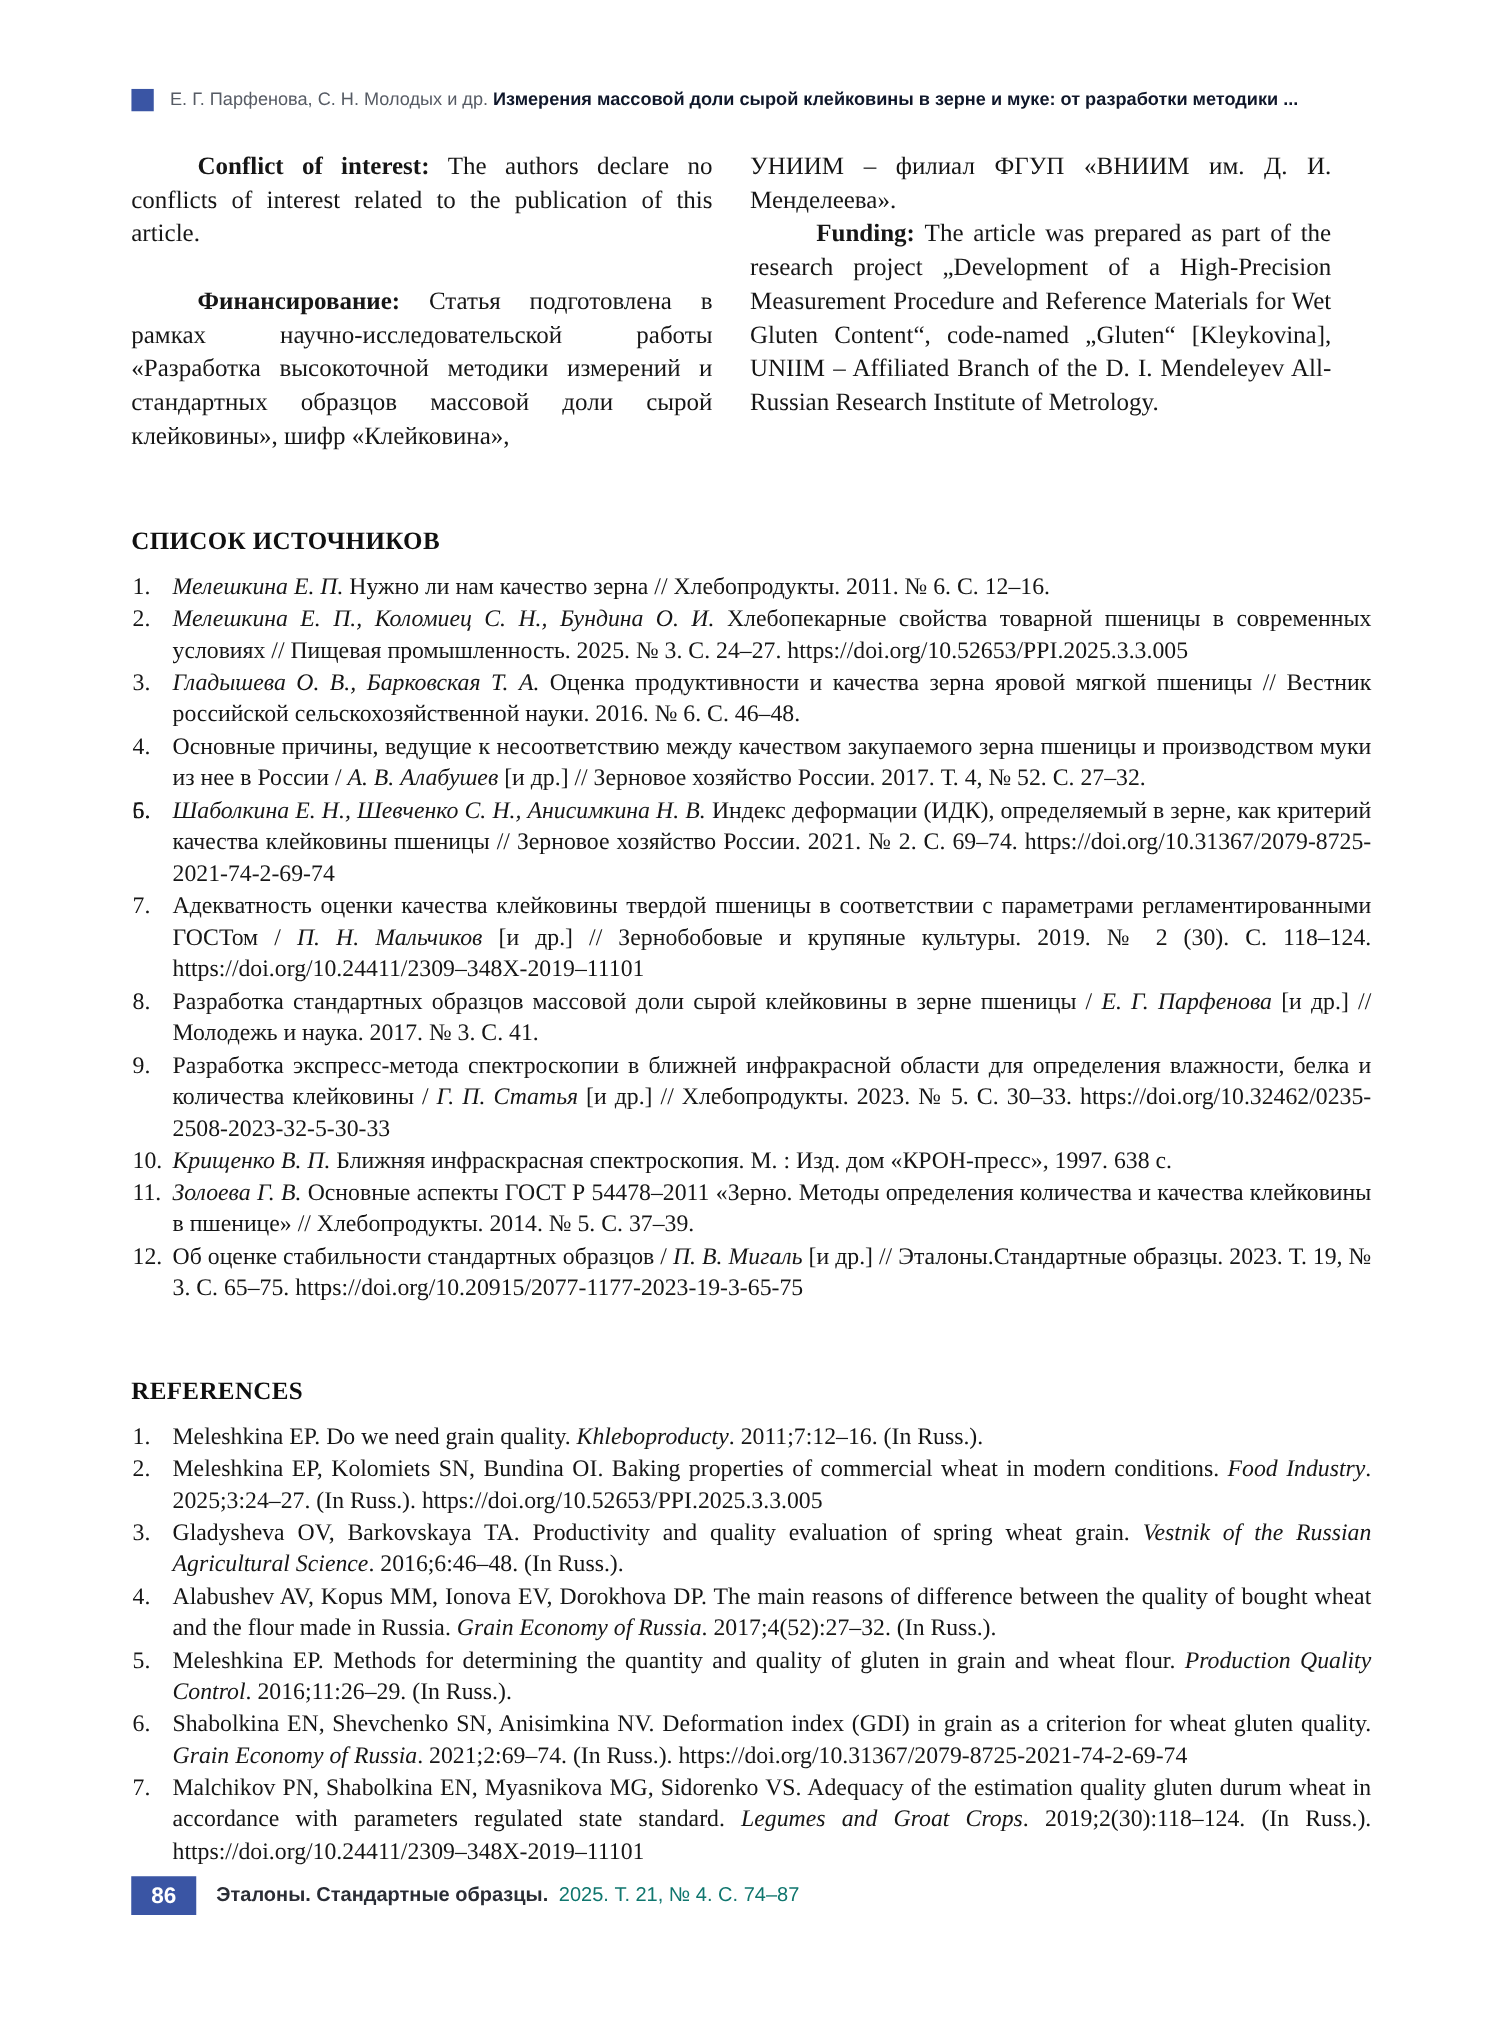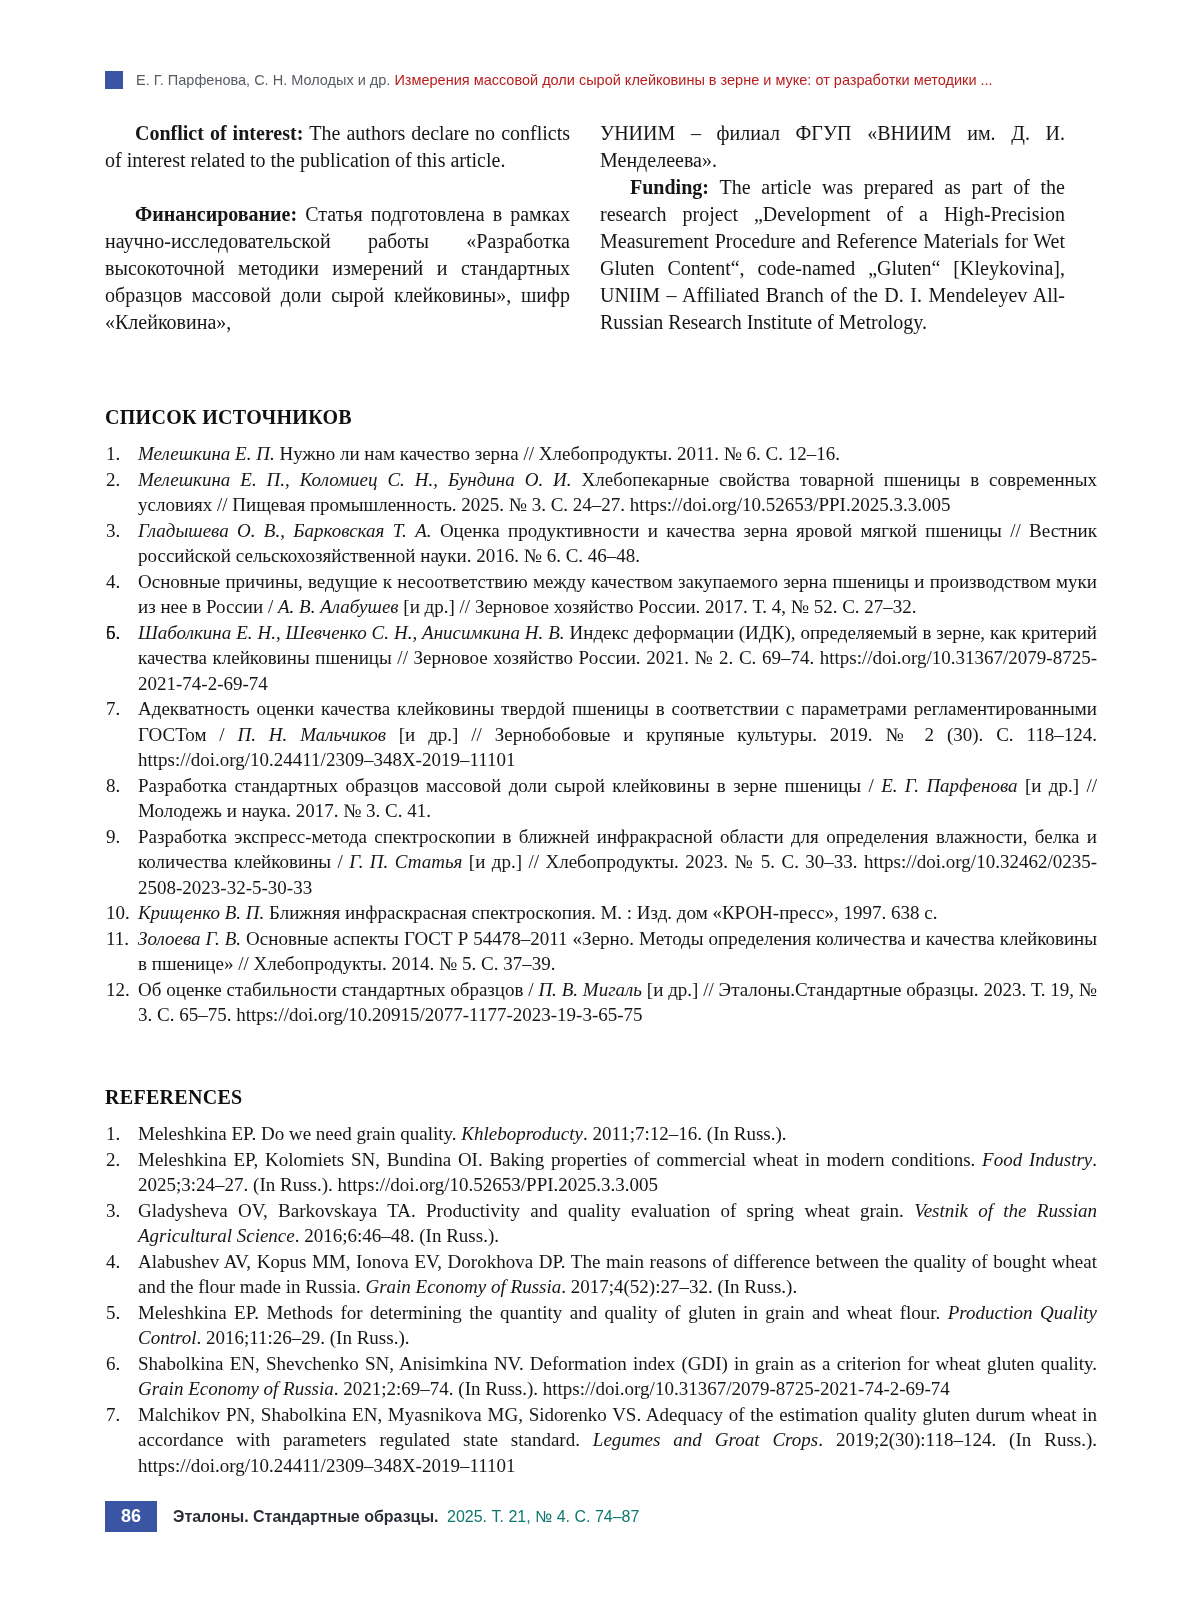--- a/index.html
+++ b/index.html
@@ -4,37 +4,37 @@
 <style>
   html,body{margin:0;padding:0;background:#ffffff;}
   body{font-family:"Liberation Serif", serif; color:#161616;}
   .page{position:relative;width:1200px;height:1620px;background:#ffffff;overflow:hidden;}
 
   
   .running-header{position:absolute;left:105px;top:71px;right:100px;display:flex;align-items:flex-start;gap:13px;
     font-family:"Liberation Sans", sans-serif;font-size:14.5px;line-height:19px;white-space:nowrap;overflow:hidden;}
   .header-square{width:18px;height:18px;flex:0 0 18px;background:#3a55a4;margin-top:0;}
   .header-authors{color:#565b64;}
-  .header-title{color:#b91c1c;font-weight:normal;}
+  .header-title{color:#0f172a;font-weight:bold;}
 
   
   .columns{position:absolute;left:105px;top:120px;width:960px;display:flex;gap:30px;}
   .col{width:465px;}
   .para{margin:0;font-size:20px;line-height:27px;text-align:justify;}
   .para.indent{text-indent:30px;}
   .para.gap{margin-top:27px;}
 
   
   .refs{font-size:19px;}
   .refs-ru{position:absolute;left:105px;top:406px;width:992px;}
   .refs-en{position:absolute;left:105px;top:1086px;width:992px;}
-  .refs-heading{margin:0 0 12px 0;font-size:20px;font-weight:bold;color:#101010;letter-spacing:0.3px;}
+  .refs-heading{margin:16px 0 12px 0;font-size:20px;font-weight:bold;color:#101010;letter-spacing:0.3px;}
   .ref-item{position:relative;padding-left:33px;font-size:19px;line-height:25.5px;text-align:justify;}
   .ref-num{position:absolute;left:1px;top:0;}
-  .b{font-weight:bold;}
+  .b{font-weight:bold;margin-left:23px;}
   .i{font-style:italic;}
 
   
   .page-footer{position:absolute;left:105px;top:1501px;display:flex;align-items:center;gap:16px;
     font-family:"Liberation Sans", sans-serif;font-size:16px;}
   .page-number-box{width:52px;height:31px;background:#3a55a4;display:flex;align-items:center;justify-content:center;
     color:#ffffff;font-weight:bold;font-size:18px;}
   .footer-journal{font-weight:bold;color:#2a2d35;}
   .footer-issue{color:#0f766e;margin-left:4px;}
 </style>

